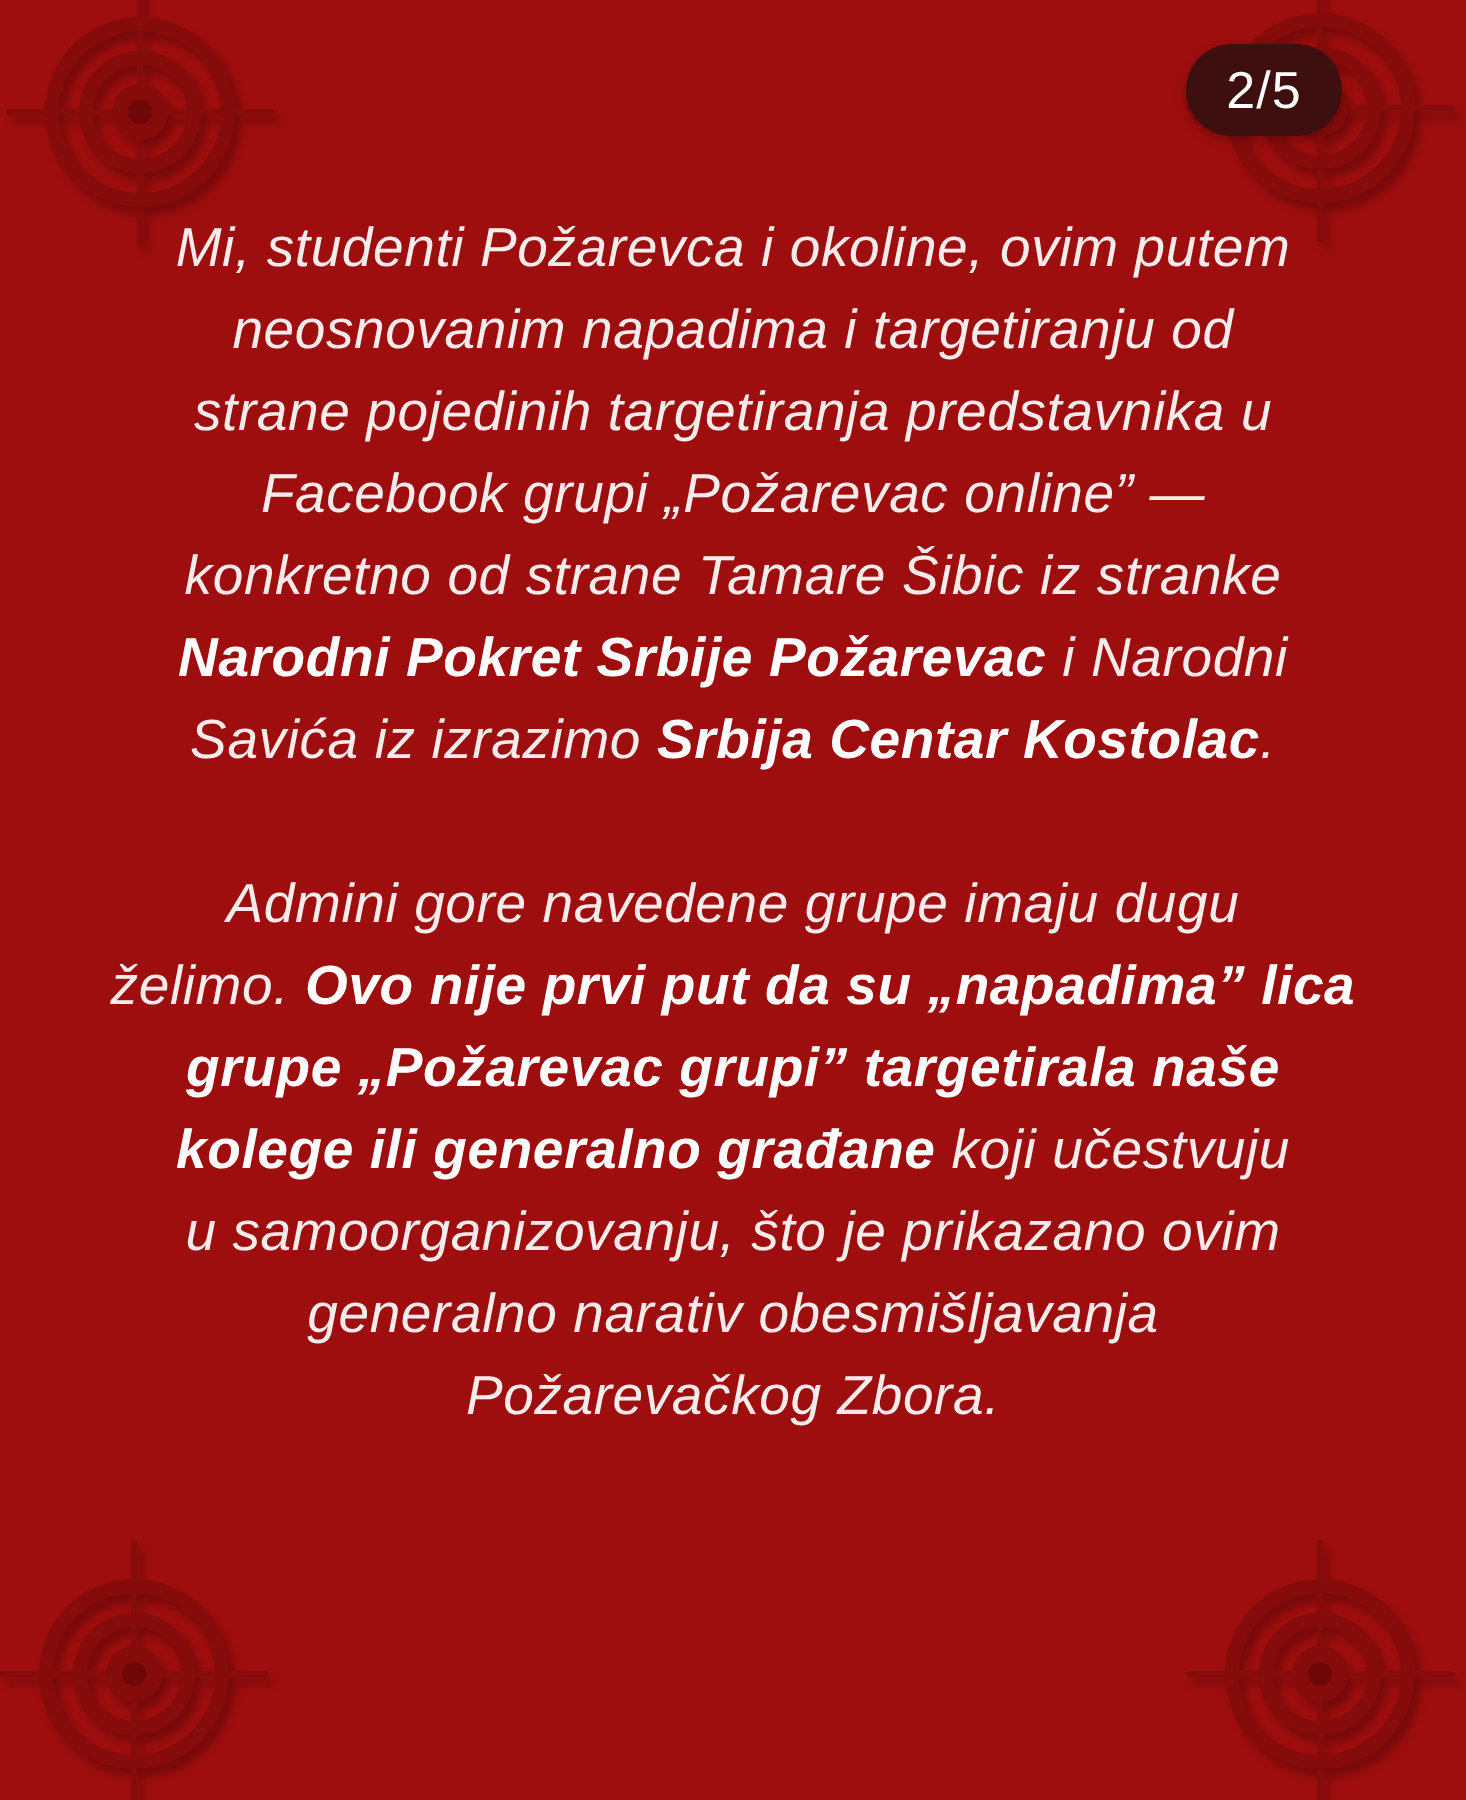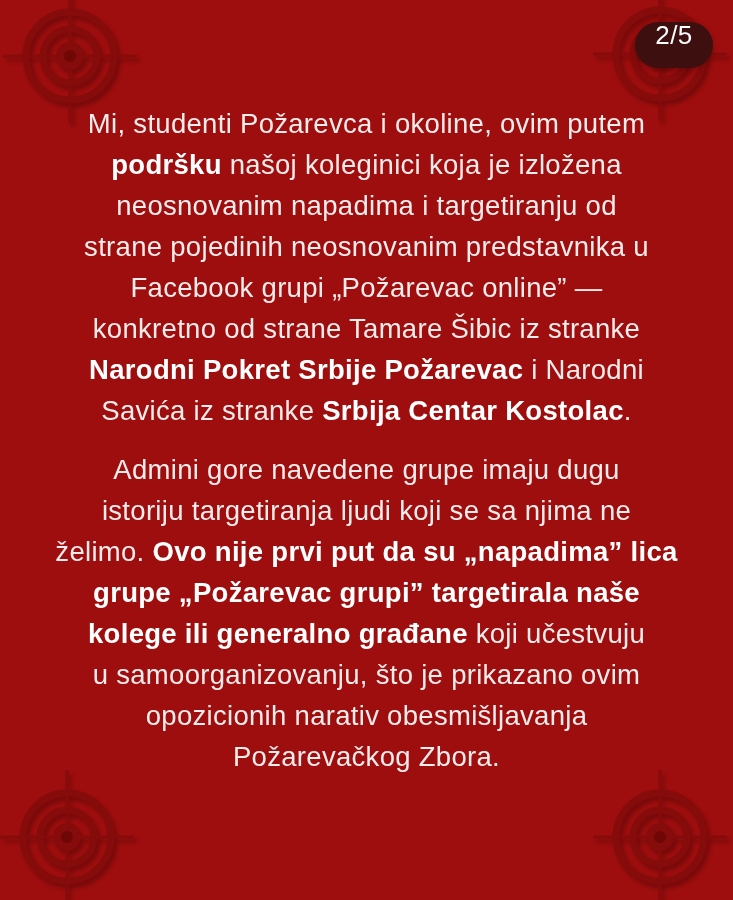--- a/index.html
+++ b/index.html
@@ -21,35 +21,35 @@
   .target{
     position:absolute;width:140px;height:140px;color:var(--icon);
     filter:drop-shadow(3px 4px 2px rgba(40,0,0,0.35));
     opacity:.95;z-index:1;
   }
   .target.tl{left:0px;top:-14px;}
   .target.tr{left:590px;top:-16px;}
   .target.bl{left:-3px;top:767px;}
   .target.br{left:590px;top:767px;}
   .badge{
-    position:absolute;left:635px;top:22px;width:78px;height:46px;
+    position:absolute;left:593px;top:22px;width:78px;height:46px;
     background:var(--badge-bg);border-radius:23px;
-    display:flex;align-items:flex-start;justify-content:center;
+    display:flex;align-items:center;justify-content:center;
     z-index:3;box-shadow:0 2px 6px rgba(0,0,0,0.25);
   }
   .badge span{
     color:#fff;font-size:26px;line-height:1;letter-spacing:.5px;
   }
   .content{
     position:absolute;left:0;top:103px;width:733px;z-index:2;
     text-align:center;color:var(--text);
     font-size:27.5px;line-height:41px;letter-spacing:.3px;
   }
-  .paragraph + .paragraph{margin-top:18px;}
-  .line{white-space:nowrap;}
+  .paragraph + .paragraph{margin-top:41px;}
+  .line{white-space:nowrap;font-style:italic;}
   .line strong{color:var(--text-bold);font-weight:700;}
 </style>
 </head>
 <body>
 
 <div class="canvas">
 
   <svg class="target tl" viewBox="0 0 140 140" aria-hidden="true">
     <line x1="70" y1="3" x2="70" y2="137" stroke="currentColor" stroke-width="3"></line>
     <line x1="3" y1="70" x2="137" y2="70" stroke="currentColor" stroke-width="3"></line>
@@ -86,33 +86,31 @@
     <circle cx="70" cy="70" r="6" fill="var(--icon-center)"></circle>
   </svg>
 
   <div class="badge">
     <span>2/5</span>
   </div>
 
   <main class="content">
     <div class="paragraph">
         <div class="line"><span>Mi, studenti Požarevca i okoline, ovim putem</span></div>
-        <div class="line"><strong>podršku</strong><span> našoj koleginici koja je izložena</span></div>
         <div class="line"><span>neosnovanim napadima i targetiranju od</span></div>
-        <div class="line"><span>strane pojedinih neosnovanim predstavnika u</span></div>
+        <div class="line"><span>strane pojedinih targetiranja predstavnika u</span></div>
         <div class="line"><span>Facebook grupi „Požarevac online” —</span></div>
         <div class="line"><span>konkretno od strane Tamare Šibic iz stranke</span></div>
         <div class="line"><strong>Narodni Pokret Srbije Požarevac</strong><span> i Narodni</span></div>
-        <div class="line"><span>Savića iz stranke </span><strong>Srbija Centar Kostolac</strong><span>.</span></div>
+        <div class="line"><span>Savića iz izrazimo </span><strong>Srbija Centar Kostolac</strong><span>.</span></div>
       </div>
     <div class="paragraph">
         <div class="line"><span>Admini gore navedene grupe imaju dugu</span></div>
-        <div class="line"><span>istoriju targetiranja ljudi koji se sa njima ne</span></div>
         <div class="line"><span>želimo. </span><strong>Ovo nije prvi put da su „napadima” lica</strong></div>
         <div class="line"><strong>grupe „Požarevac grupi” targetirala naše</strong></div>
         <div class="line"><strong>kolege ili generalno građane</strong><span> koji učestvuju</span></div>
         <div class="line"><span>u samoorganizovanju, što je prikazano ovim</span></div>
-        <div class="line"><span>opozicionih narativ obesmišljavanja</span></div>
+        <div class="line"><span>generalno narativ obesmišljavanja</span></div>
         <div class="line"><span>Požarevačkog Zbora.</span></div>
       </div>
   </main>
 
 </div>
 
 </body></html>

